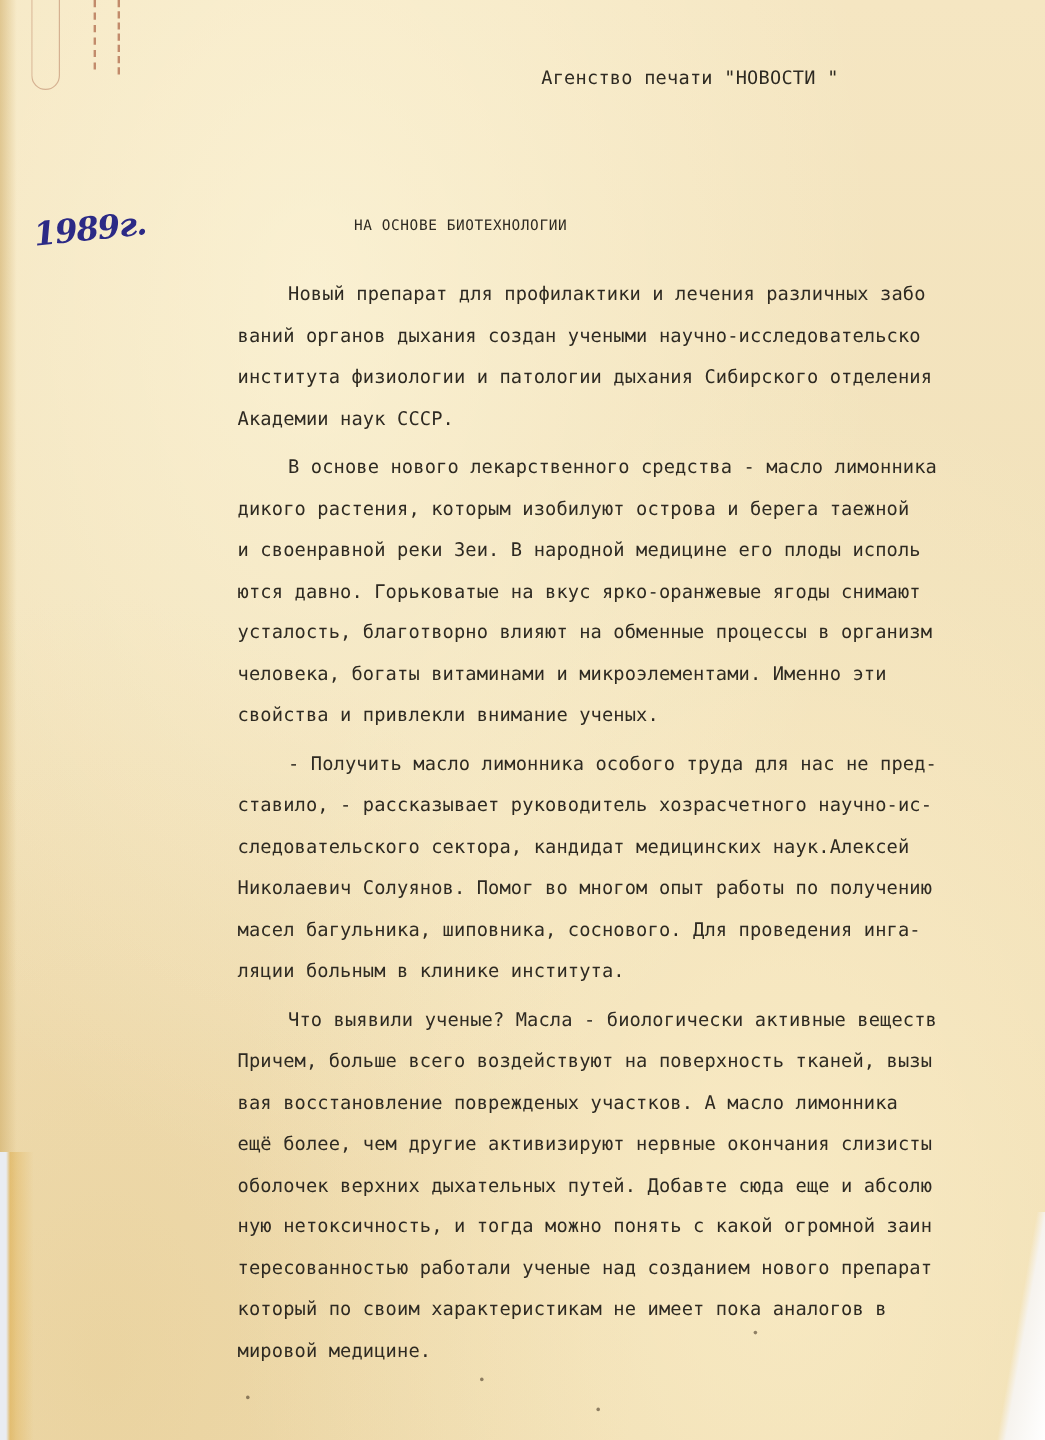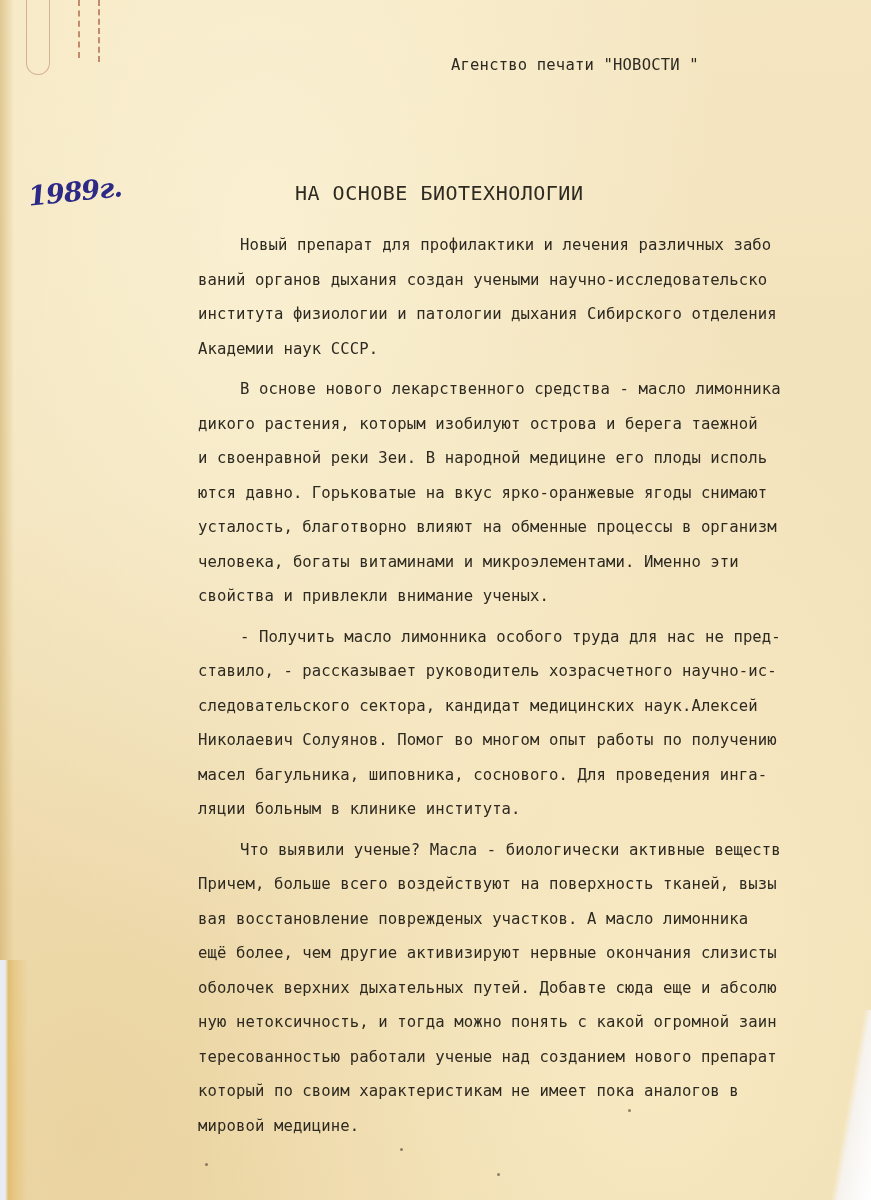--- a/index.html
+++ b/index.html
@@ -78,21 +78,21 @@
     font-weight: bold;
     font-size: 27px;
     color: #2c2a86;
     transform: rotate(-6deg);
     letter-spacing: -1px;
   }
   .title {
     position: absolute;
     left: 295px;
     top: 181px;
-    font-size: 20px;
+    font-size: 12px;
     letter-spacing: 0.5px;
     white-space: pre;
   }
   .body-text {
     position: absolute;
     left: 198px;
     top: 228px;
     width: 700px;
     font-size: 15.6px;
     line-height: 34.5px;

